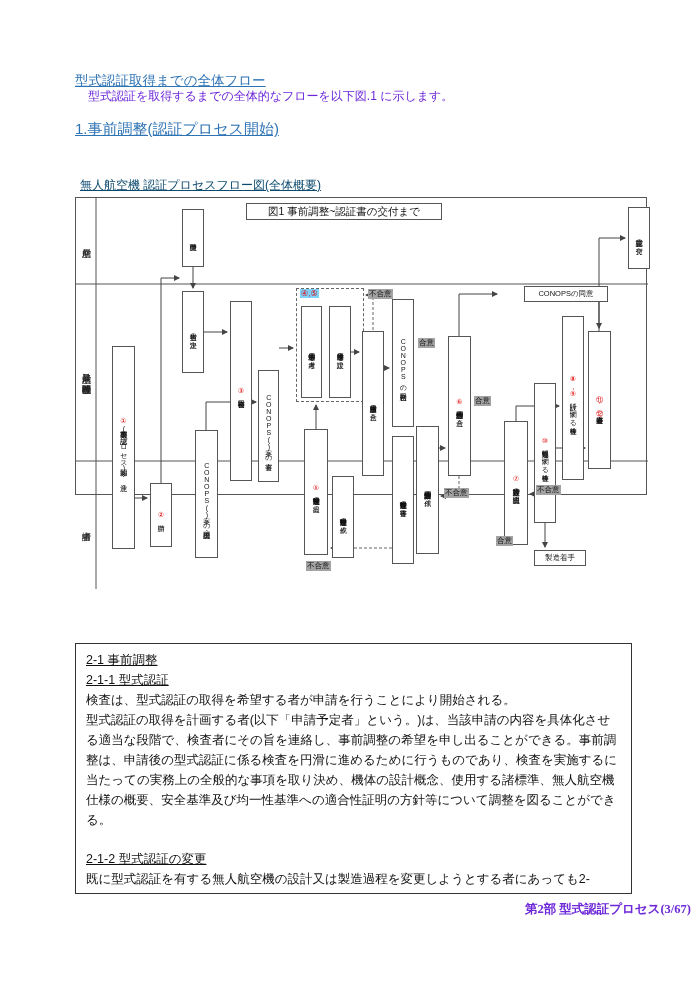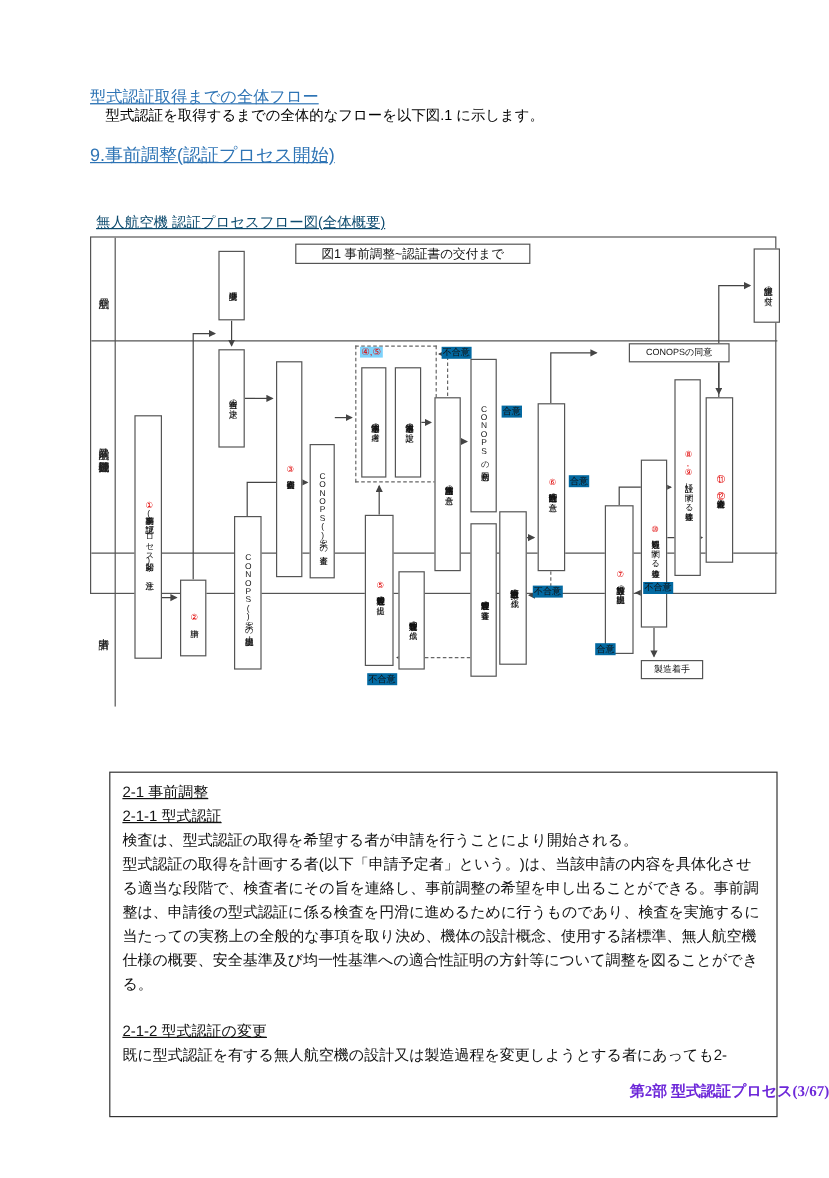--- a/index.html
+++ b/index.html
@@ -3,21 +3,21 @@
 <meta charset="utf-8">
 <style>
   * { margin:0; padding:0; box-sizing:border-box; }
   html,body { background:#fff; }
   .page {
     position:relative; width:691px; height:982px; background:#fff;
     font-family:"Liberation Sans","DejaVu Sans",sans-serif; color:#111;
     overflow:hidden;
   }
   .doc-title { position:absolute; left:75px; top:72px; font-size:13.5px; color:#2e74b5; text-decoration:underline; }
-  .intro { position:absolute; left:88px; top:88px; font-size:12px; color:#000000;text-align:center; }
+  .intro { position:absolute; left:88px; top:88px; font-size:12px; color:#6d28d9;text-align:center; }
   .section-heading { position:absolute; left:75px; top:120px; font-size:15px; color:#2e74b5; text-decoration:underline; }
   .diagram-caption { position:absolute; left:80px; top:177px; font-size:12px; color:#0c4a6e; text-decoration:underline; }
 
   .diagram { position:absolute; left:75px; top:197px; width:572px; height:298px; border:1px solid #555; background:#fff; }
   .diagram .dg-title {
     position:absolute; left:170px; top:5px; width:196px; height:17px; border:1px solid #555;
     font-size:10.5px; display:flex; align-items:center; justify-content:center; background:#fff; z-index:5;
   }
   .lane-label {
     position:absolute; left:0; width:20px; writing-mode:vertical-rl; text-orientation:upright;
@@ -26,41 +26,41 @@
   .connectors { position:absolute; left:0; top:0; width:572px; height:391px; z-index:1; }
   .node {
     position:absolute; border:1px solid #555; background:#fff; font-size:7px; line-height:1.1;
     display:flex; align-items:center; justify-content:center; z-index:3; color:#111;
   }
   .node.v { writing-mode:vertical-rl; text-orientation:upright; padding:2px 0; }
   .node.h { font-size:7.5px; padding:1px 2px; text-align:center; }
   .node .num { color:#e00000; }
   .group-dashed { position:absolute; border:1px dashed #666; background:transparent; z-index:2; }
   .group-label { position:absolute; font-size:8px; color:#e00000; background:#7dd3fc; padding:0 1px; z-index:4; }
-  .flow-label { position:absolute; font-size:7.5px; background:#0369a1; padding:0 1px; white-space:nowrap; z-index:4; color:#111; }
+  .flow-label { position:absolute; font-size:7.5px; background:#a3a3a3; padding:0 1px; white-space:nowrap; z-index:4; color:#111; }
 
   .textbox {
-    position:absolute; left:91px; top:643px; width:557px; height:288px; border:1px solid #333;
+    position:absolute; left:75px; top:643px; width:557px; height:251px; border:1px solid #333;
     padding:6px 10px; font-size:12.5px; line-height:1.6; color:#111; background:#fff;
   }
   .textbox .hd { text-decoration:underline; }
   .textbox .spacer { height:19px; }
   .footer {
     position:absolute; left:0; top:901px; width:100%; text-align:right;
     font-family:"Liberation Serif","DejaVu Serif",serif; font-weight:bold; font-size:12.5px; color:#6d28d9;
   }
 </style>
 </head>
 <body>
 
 <div class="page">
 
   <div class="doc-title">型式認証取得までの全体フロー</div>
   <div class="intro">型式認証を取得するまでの全体的なフローを以下図.1 に示します。</div>
-  <div class="section-heading">9.事前調整(認証プロセス開始)</div>
+  <div class="section-heading">1.事前調整(認証プロセス開始)</div>
   <div class="diagram-caption">無人航空機 認証プロセスフロー図(全体概要)</div>
 
   <div class="diagram">
     <svg class="connectors" viewBox="0 0 572 391">
       <defs>
         <marker id="ah" markerWidth="7" markerHeight="7" refX="5" refY="3" orient="auto">
           <path d="M0,0 L6,3 L0,6 z" fill="#444"></path>
         </marker>
       </defs>
 

